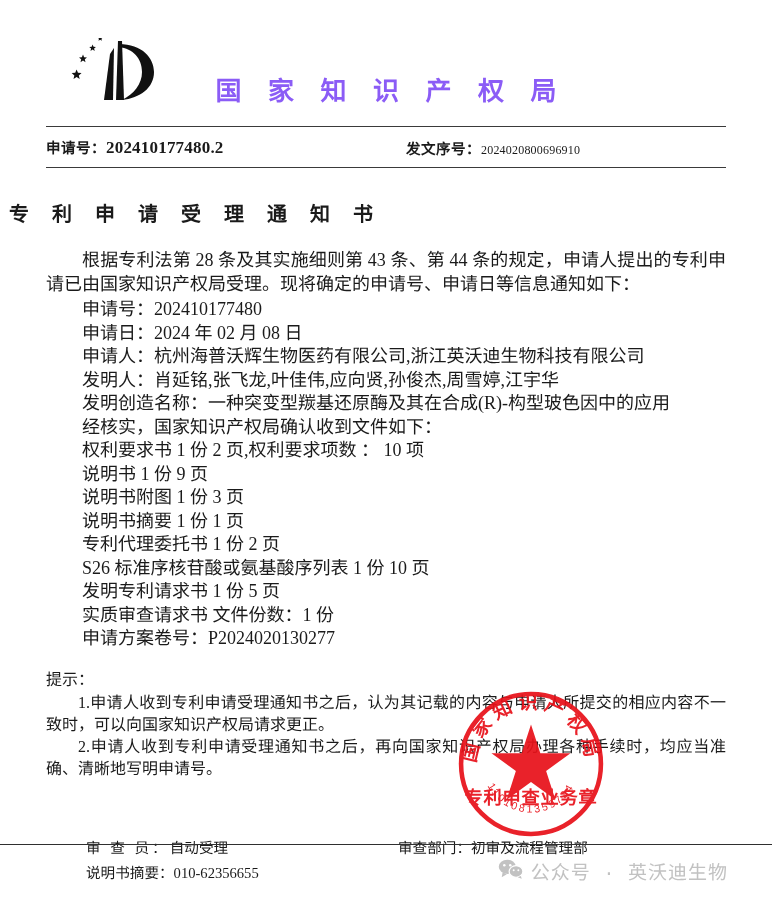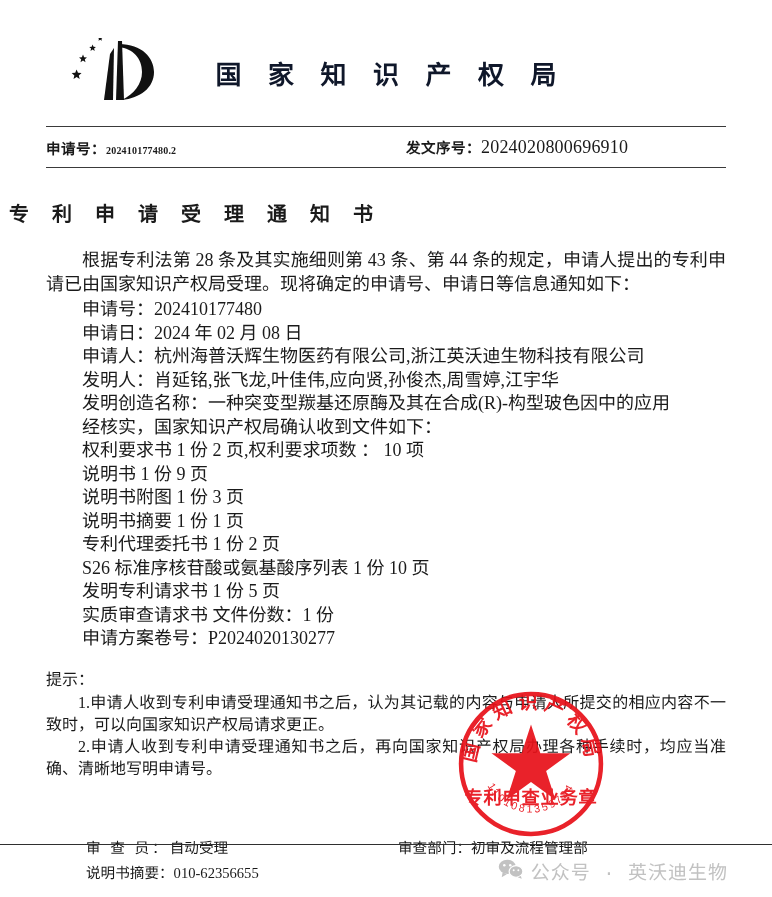--- a/index.html
+++ b/index.html
@@ -31,28 +31,28 @@
     position: absolute;
     left: 18px;
     top: 4px;
     width: 96px;
     height: 72px;
   }
   .org-title {
     position: absolute;
     left: 0;
     right: 0;
-    top: 20px;
+    top: 36px;
     text-align: center;
     font-family: "Liberation Serif", "DejaVu Serif", serif;
     font-size: 26px;
     font-weight: bold;
     letter-spacing: 10px;
     text-indent: 10px;
-    color: #0f172a;
+    color: #8b5cf6;
   }
 
   .rule {
     margin: 0 46px;
     border: 0;
     border-top: 1.6px solid #3a3a3a;
     height: 0;
   }
   .rule.thin {
     border-top: 1.3px solid #3a3a3a;
@@ -71,24 +71,24 @@
     align-items: baseline;
     white-space: nowrap;
   }
   .num-block.left { width: 360px; }
   .num-label {
     font-weight: bold;
     font-size: 14.5px;
     letter-spacing: .5px;
   }
   .num-value {
-    font-size: 18px;
+    font-size: 12px;
     letter-spacing: .2px;
   }
-  .num-value.bold { font-weight: bold; font-size: 10px; }
+  .num-value.bold { font-weight: bold; font-size: 17px; }
 
   
   .doc-title {
     font-size: 20px;
     font-weight: bold;
     letter-spacing: 9px;
     text-indent: 9px;
     margin: 30px 10px 22px 0;
   }
 

